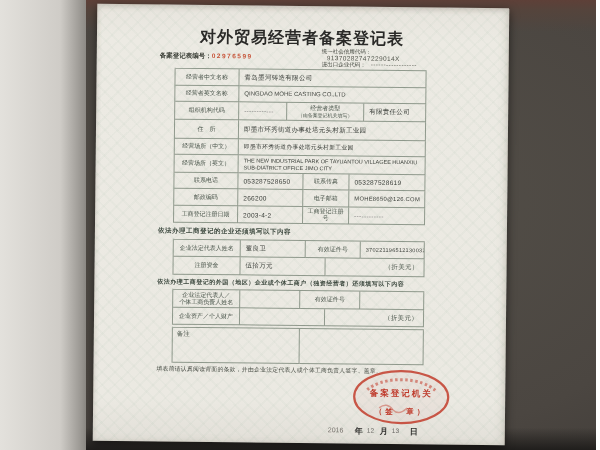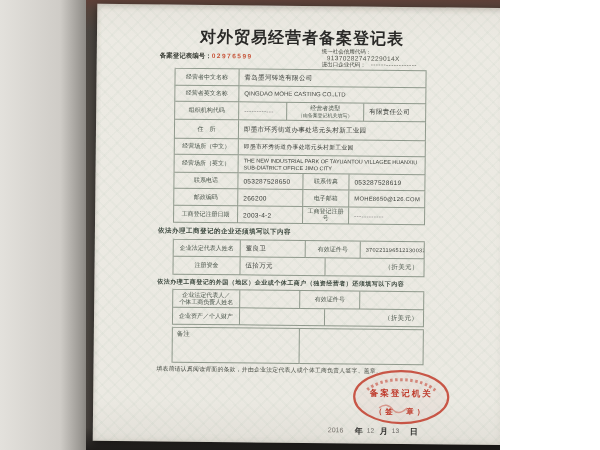--- a/index.html
+++ b/index.html
@@ -1,18 +1,18 @@
 <!DOCTYPE html>
 <html><head>
 <meta charset="utf-8">
 <style>
   html,body{margin:0;padding:0;}
   body{width:600px;height:450px;overflow:hidden;background:#fff;
        font-family:"Liberation Sans","DejaVu Sans",sans-serif;}
-  .scene{position:relative;width:500px;height:450px;overflow:hidden;background:#fff;}
+  .scene{position:relative;width:596px;height:450px;overflow:hidden;background:#fff;}
   
   .photo-bg{position:absolute;left:80px;top:0;right:0;bottom:0;
     background:
       linear-gradient(180deg,#5e4038 0%,#55443c 2.2%,rgba(77,71,66,0) 7%),
       linear-gradient(0deg,#201e1c 0%,rgba(77,71,66,0) 5%),
       radial-gradient(120% 90% at 50% 45%,#545049 0%,#4b4641 60%,#3a3633 100%);}
   .wall-strip{position:absolute;left:0;top:0;width:86px;height:450px;
     background:linear-gradient(90deg,#e3e1dc 0%,#cfccc7 70%,#8d8a85 100%);}
   
   .paper{position:absolute;left:95px;top:6px;width:412px;height:437px;

